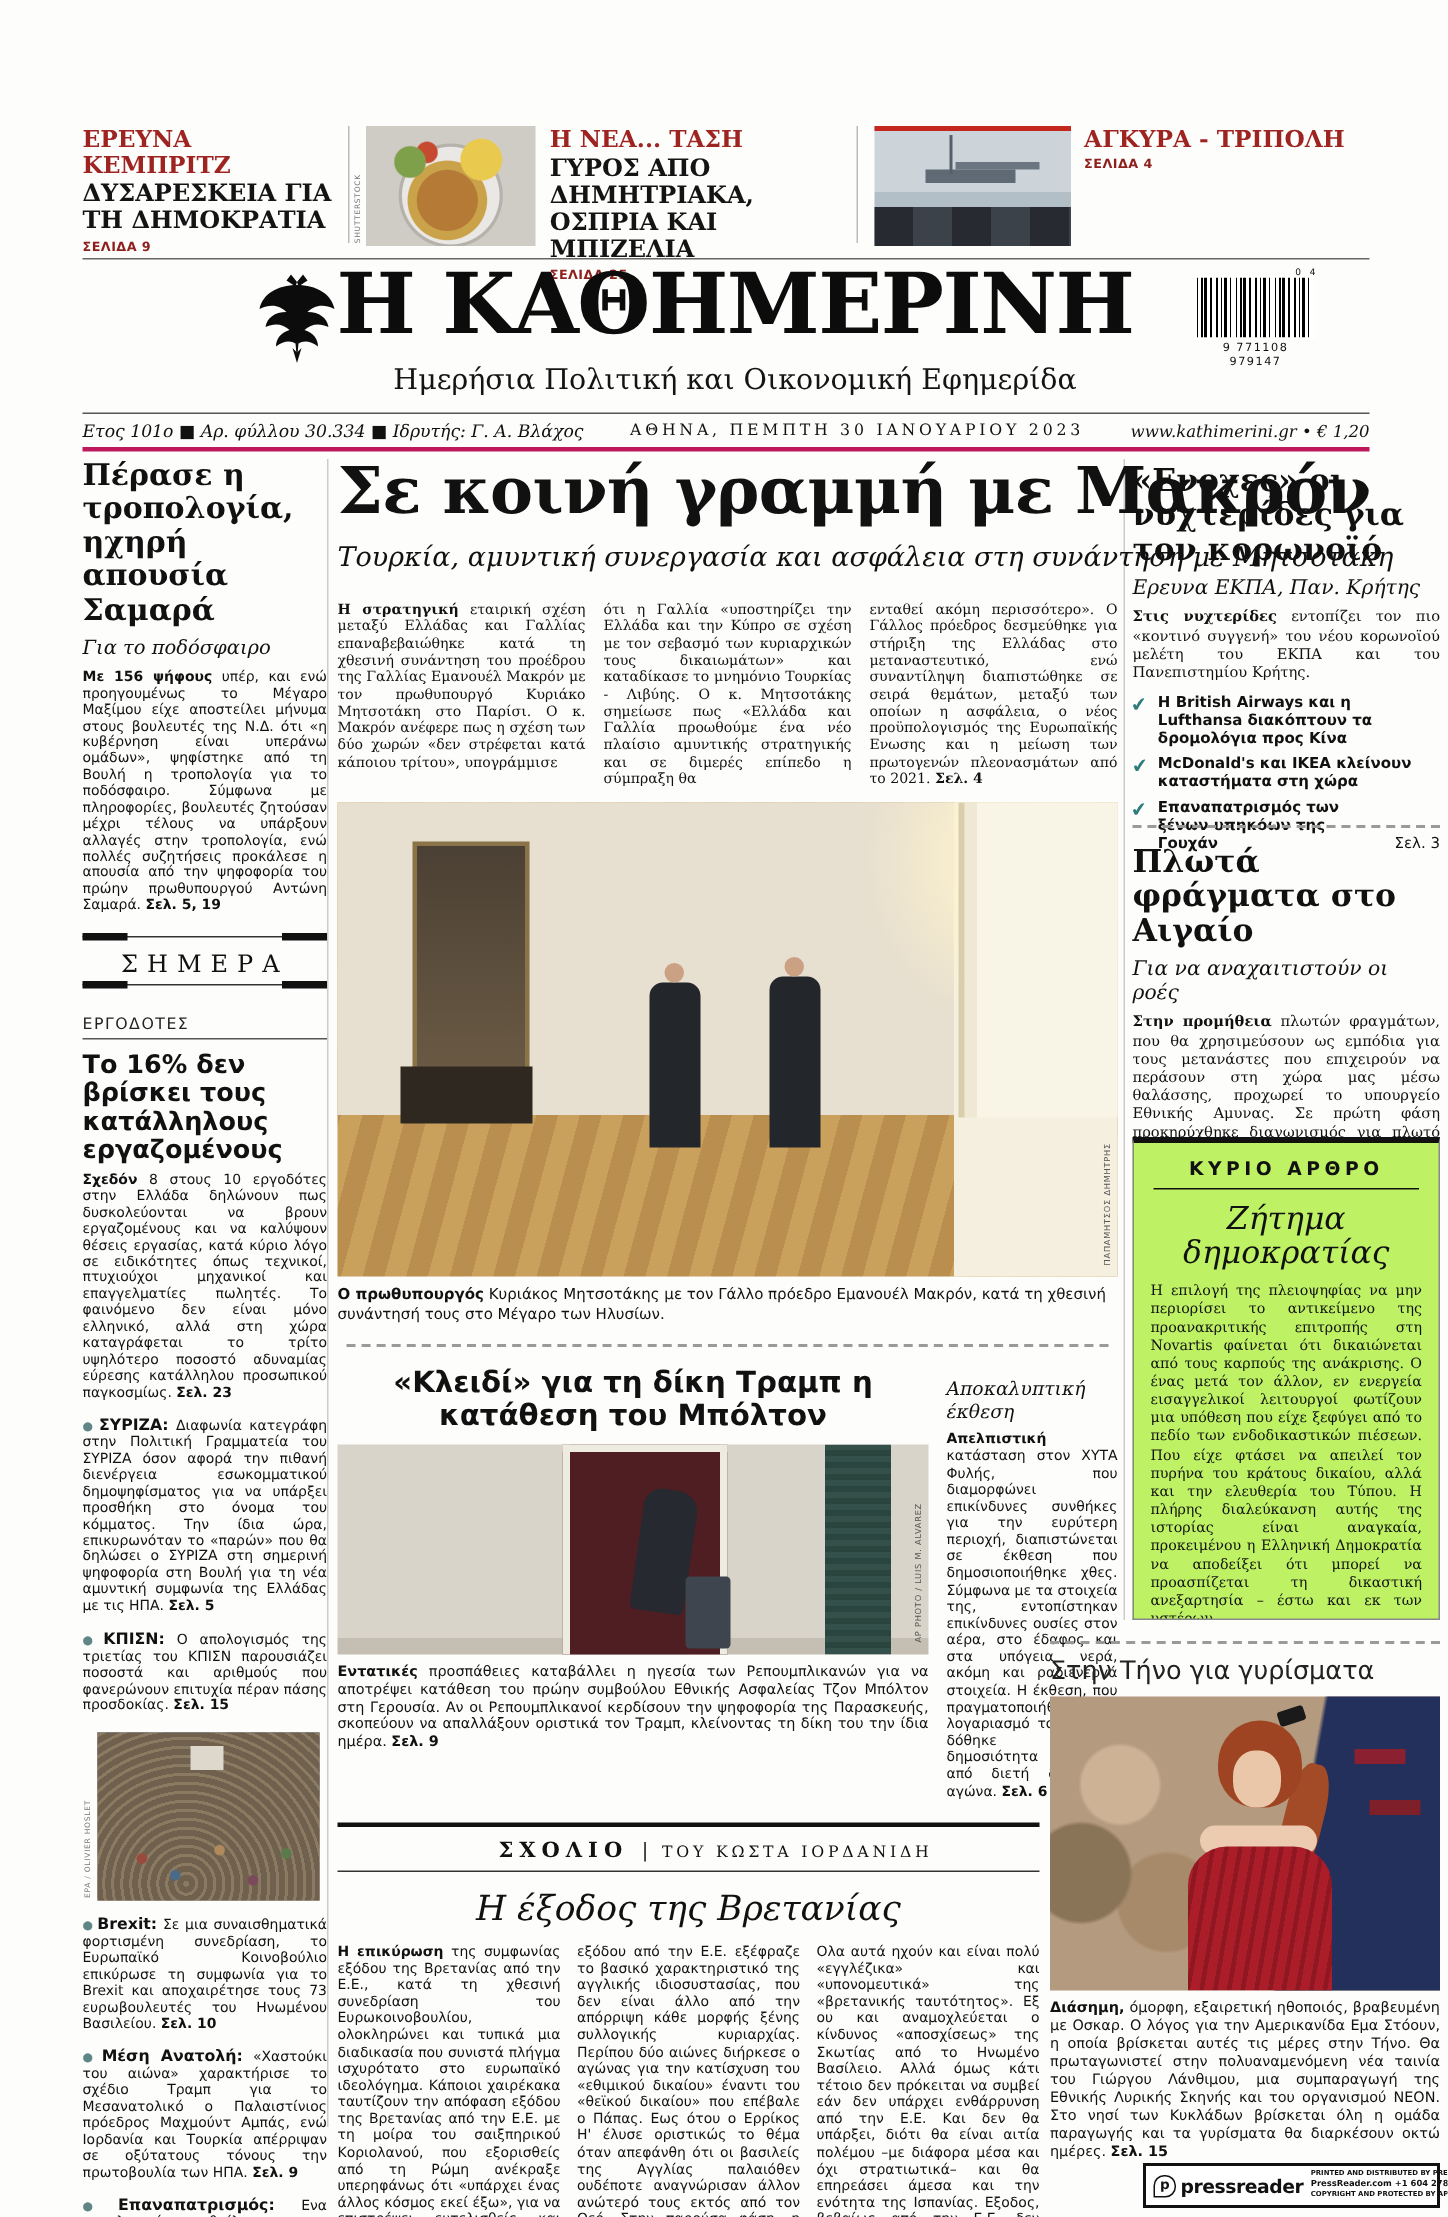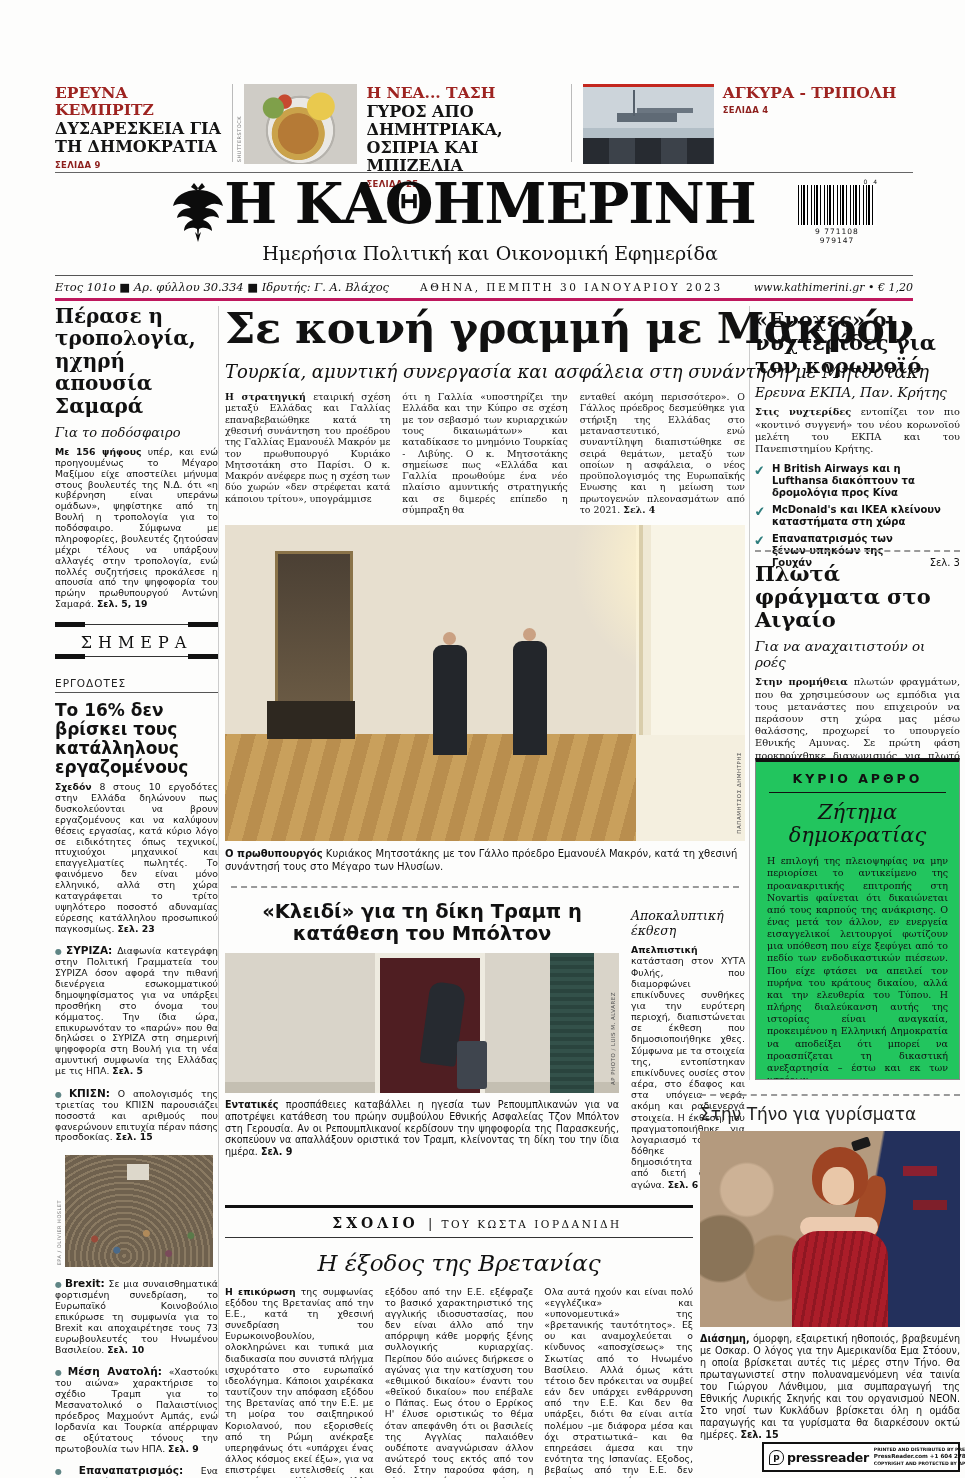--- a/index.html
+++ b/index.html
@@ -69,21 +69,21 @@
     radial-gradient(circle at 55% 70%, #b08a5a 0 3px, rgba(0,0,0,0) 4px),
     radial-gradient(circle at 70% 88%, #7a4a5a 0 3px, rgba(0,0,0,0) 4px),
     radial-gradient(circle at 85% 72%, #5a7a4a 0 3px, rgba(0,0,0,0) 4px),
     repeating-radial-gradient(circle at 40% 90%, #8a7a62 0 2px, #6f614e 2px 6px),
     linear-gradient(#31353c 0 38%, #6a5f52 38%);background-repeat:no-repeat;background-size:100% 100%;}
   .ph-eu::after{content:"";position:absolute;left:42%;top:8%;width:22px;height:16px;background:#ddd8cb;}
   
   .maincol{position:absolute;left:225px;top:306px;width:520px;}
   .headline{font-family:"DejaVu Serif",serif;font-weight:bold;font-size:43px;line-height:1.05;letter-spacing:-.5px;white-space:nowrap;}
   .subheadline{font-family:"DejaVu Serif",serif;font-style:italic;font-size:18px;margin-top:10px;white-space:nowrap;}
-  .main-body{display:flex;gap:12px;margin-top:9px;}
+  .main-body{display:flex;gap:12px;margin-top:19px;}
   .main-body .mcol{flex:1;font-family:"DejaVu Serif",serif;font-size:9.4px;line-height:1.2;text-align:justify;}
   .ph-main{width:520px;height:316px;margin-top:10px;background:
     radial-gradient(circle at 90% 12%, rgba(255,243,205,.95) 0 6%, rgba(255,243,205,0) 22%),
     linear-gradient(90deg, rgba(0,0,0,0) 0 79%, #f4efdf 79% 100%),
     linear-gradient(#e7dfcf 0 66%, rgba(0,0,0,0) 66%),
     repeating-linear-gradient(105deg, #c9a05c 0 14px, #b98e4e 14px 28px);}
   .mirror{position:absolute;left:50px;top:26px;width:72px;height:150px;background:linear-gradient(#4b4034,#6a5a44);border:3px solid #8a7349;}
   .console{position:absolute;left:42px;top:176px;width:88px;height:38px;background:#2e2820;}
   .window{position:absolute;left:414px;top:0;width:106px;height:210px;background:linear-gradient(90deg,#efe8d4 0 8px,#f8f4e6 8px);border-left:4px solid #d9cdab;}
   .figure{position:absolute;width:34px;background:#23262b;border-radius:9px 9px 0 0;}
@@ -119,21 +119,21 @@
   .rightcol{position:absolute;left:755px;top:308px;width:205px;}
   .r-art{position:absolute;left:0;width:205px;}
   .r-title{font-family:"DejaVu Serif",serif;font-weight:bold;font-size:21px;line-height:1.1;}
   .r-sub{font-family:"DejaVu Serif",serif;font-style:italic;font-size:13.5px;margin:7px 0 6px;}
   .r-body{font-family:"DejaVu Serif",serif;font-size:9.8px;line-height:1.25;text-align:justify;}
   .checks{margin-top:8px;}
   .check-item{display:flex;gap:6px;font-size:10px;font-weight:bold;line-height:1.2;margin-bottom:5px;}
   .check-glyph{color:#2e7d7d;font-size:13px;flex:none;transform:rotate(-6deg);}
   .check-pg{font-weight:normal;margin-left:auto;padding-left:6px;white-space:nowrap;align-self:flex-end;}
   .r-dash{position:absolute;left:0;width:205px;border-top:2px dashed #9a9a9a;}
-  .kyrio{position:absolute;left:0;top:450px;width:205px;height:322px;border:1px solid #888;border-top:4px solid #111;box-sizing:border-box;padding:9px 11px;overflow:hidden;background:#22c55e;}
+  .kyrio{position:absolute;left:0;top:450px;width:205px;height:322px;border:1px solid #888;border-top:4px solid #111;box-sizing:border-box;padding:9px 11px;overflow:hidden;background:#bef264;}
   .kyrio-label{text-align:center;font-weight:bold;font-size:12.5px;letter-spacing:3px;}
   .kyrio-rule{border-bottom:1px solid #111;margin:6px 2px 8px;}
   .kyrio-title{text-align:center;font-family:"DejaVu Serif",serif;font-style:italic;font-size:21px;line-height:1.1;margin-bottom:8px;}
   .kyrio-body{font-family:"DejaVu Serif",serif;font-size:9.5px;line-height:1.28;text-align:justify;}
   
   .tinos{position:absolute;left:700px;top:1094px;width:260px;}
   .tinos-dash{border-top:2px dashed #9a9a9a;}
   .tinos-title{font-size:17px;color:#222;margin:8px 0 7px;}
   .ph-emma{width:260px;height:196px;background:
     linear-gradient(100deg, rgba(0,0,0,0) 0 62%, #23305c 63% 100%),

